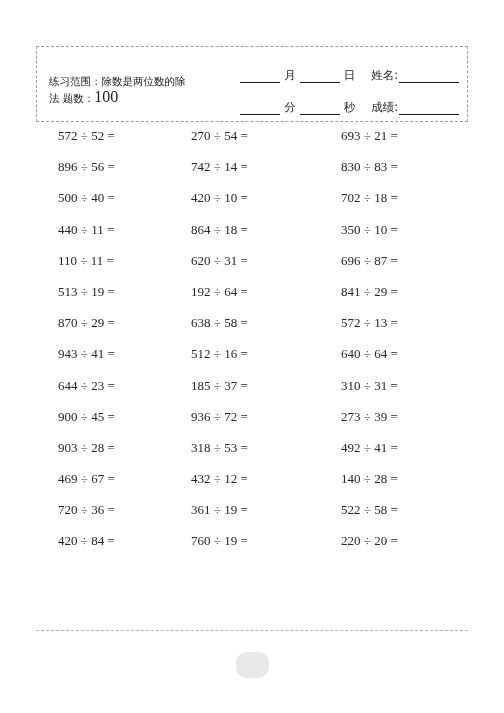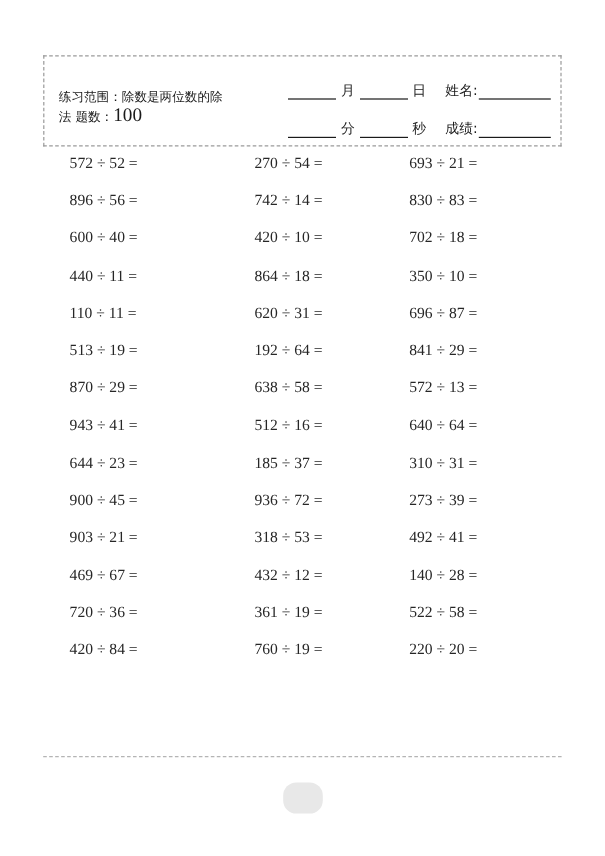--- a/index.html
+++ b/index.html
@@ -102,21 +102,21 @@
   }
   .cell {
     position: absolute;
     font-family: "Liberation Serif", "DejaVu Serif", serif;
     font-size: 13px;
     line-height: 16px;
     color: #262626;
     white-space: nowrap;
   }
   .cell.c0 { left: 58px; }
-  .cell.c1 { left: 212px; }
+  .cell.c1 { left: 191px; }
   .cell.c2 { left: 341px; }
 
   
   .footer-rule {
     position: absolute;
     left: 36px;
     top: 630px;
     width: 432px;
     height: 0;
     border-top: 1px dashed #b4b4b4;
@@ -171,21 +171,21 @@
         <div class="cell c0">572 ÷ 52 =</div>
         <div class="cell c1">270 ÷ 54 =</div>
         <div class="cell c2">693 ÷ 21 =</div>
       </div>
       <div class="prow">
         <div class="cell c0">896 ÷ 56 =</div>
         <div class="cell c1">742 ÷ 14 =</div>
         <div class="cell c2">830 ÷ 83 =</div>
       </div>
       <div class="prow">
-        <div class="cell c0">600 ÷ 40 =</div>
+        <div class="cell c0">500 ÷ 40 =</div>
         <div class="cell c1">420 ÷ 10 =</div>
         <div class="cell c2">702 ÷ 18 =</div>
       </div>
       <div class="prow">
         <div class="cell c0">440 ÷ 11 =</div>
         <div class="cell c1">864 ÷ 18 =</div>
         <div class="cell c2">350 ÷ 10 =</div>
       </div>
       <div class="prow">
         <div class="cell c0">110 ÷ 11 =</div>
@@ -211,21 +211,21 @@
         <div class="cell c0">644 ÷ 23 =</div>
         <div class="cell c1">185 ÷ 37 =</div>
         <div class="cell c2">310 ÷ 31 =</div>
       </div>
       <div class="prow">
         <div class="cell c0">900 ÷ 45 =</div>
         <div class="cell c1">936 ÷ 72 =</div>
         <div class="cell c2">273 ÷ 39 =</div>
       </div>
       <div class="prow">
-        <div class="cell c0">903 ÷ 21 =</div>
+        <div class="cell c0">903 ÷ 28 =</div>
         <div class="cell c1">318 ÷ 53 =</div>
         <div class="cell c2">492 ÷ 41 =</div>
       </div>
       <div class="prow">
         <div class="cell c0">469 ÷ 67 =</div>
         <div class="cell c1">432 ÷ 12 =</div>
         <div class="cell c2">140 ÷ 28 =</div>
       </div>
       <div class="prow">
         <div class="cell c0">720 ÷ 36 =</div>

